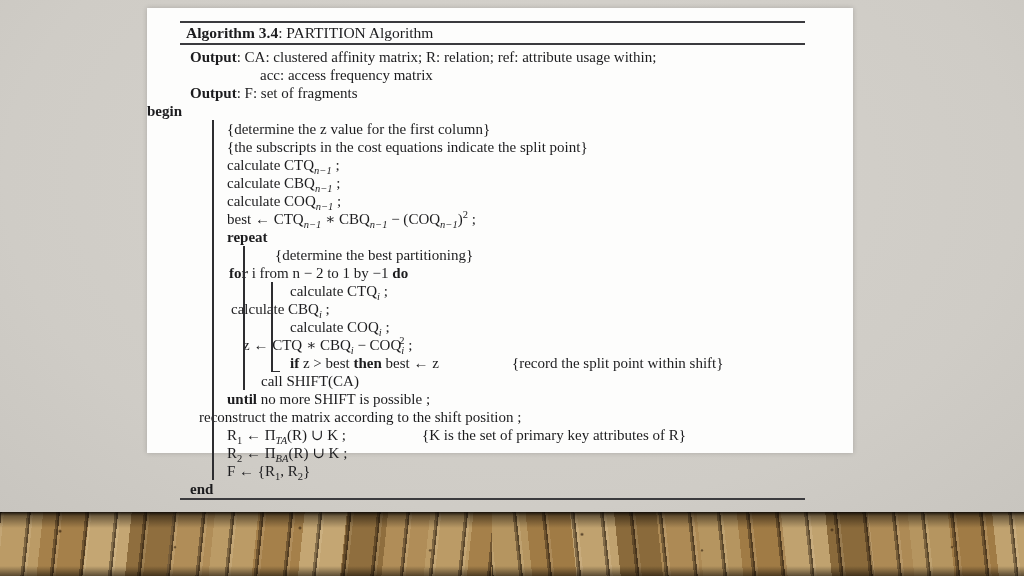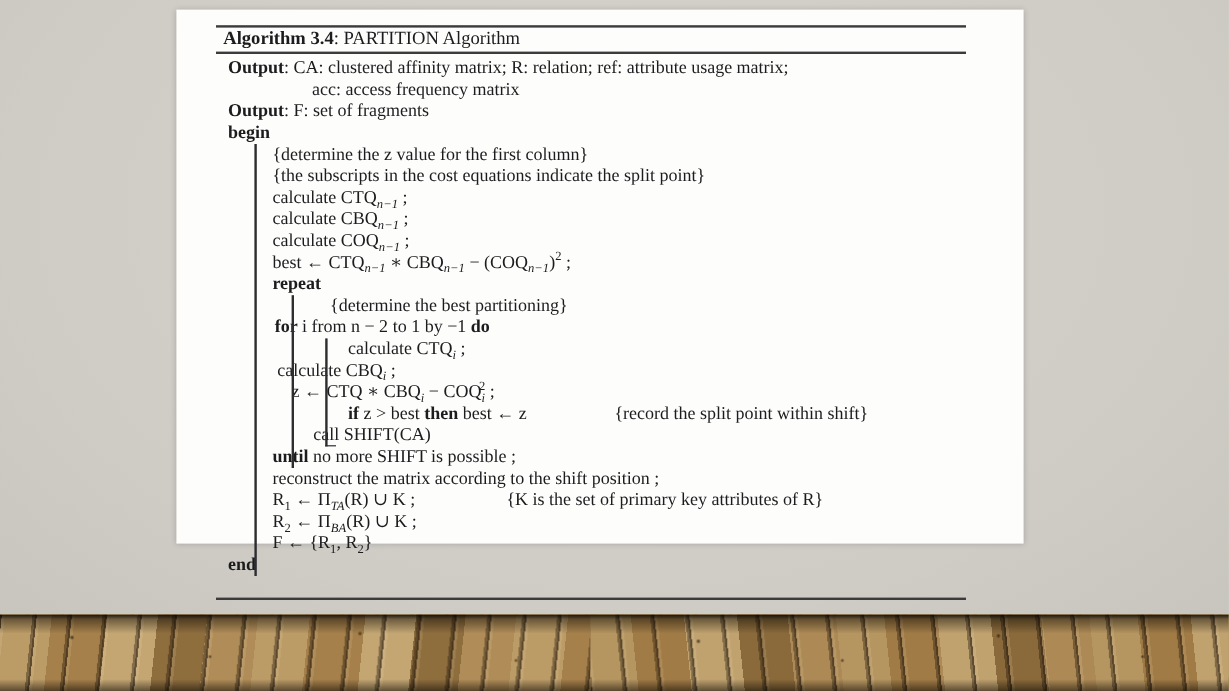--- a/index.html
+++ b/index.html
@@ -87,40 +87,41 @@
 <body>
 
 <div class="stage">
   <div class="wall"></div>
 
   <div class="paper">
     <div class="rule rule-top"></div>
     <div class="algo-title" id="algo-title"><span class="sg-b">Algorithm 3.4</span><span class="sg-r">: PARTITION Algorithm</span></div>
     <div class="rule rule-mid"></div>
     <div class="algo-body" id="algo-body">
-        <div class="algo-row" style="padding-left: 43px;"><span class="sg-b">Output</span><span class="sg-r">: </span><span class="sg-i">CA</span><span class="sg-r">: clustered affinity matrix; </span><span class="sg-i">R</span><span class="sg-r">: relation; </span><span class="sg-i">ref</span><span class="sg-r">: attribute usage matrix;</span></div>
+        <div class="algo-row" style="padding-left: 43px;"><span class="sg-b">Output</span><span class="sg-r">: </span><span class="sg-i">CA</span><span class="sg-r">: clustered affinity matrix; </span><span class="sg-i">R</span><span class="sg-r">: relation; </span><span class="sg-i">ref</span><span class="sg-r">: attribute usage within;</span></div>
         <div class="algo-row" style="padding-left: 113px;"><span class="sg-i">acc</span><span class="sg-r">: access frequency matrix</span></div>
         <div class="algo-row" style="padding-left: 43px;"><span class="sg-b">Output</span><span class="sg-r">: </span><span class="sg-i">F</span><span class="sg-r">: set of fragments</span></div>
-        <div class="algo-row" style="padding-left: 43px;"><span class="sg-b">begin</span></div>
+        <div class="algo-row" style=""><span class="sg-b">begin</span></div>
         <div class="algo-row" style="padding-left: 80px;"><span class="sg-r">{determine the </span><span class="sg-i">z</span><span class="sg-r"> value for the first column}</span></div>
         <div class="algo-row" style="padding-left: 80px;"><span class="sg-r">{the subscripts in the cost equations indicate the split point}</span></div>
         <div class="algo-row" style="padding-left: 80px;"><span class="sg-r">calculate </span><span class="sg-i">CTQ</span><sub class="sg-sb">n−1</sub><span class="sg-r"> ;</span></div>
         <div class="algo-row" style="padding-left: 80px;"><span class="sg-r">calculate </span><span class="sg-i">CBQ</span><sub class="sg-sb">n−1</sub><span class="sg-r"> ;</span></div>
         <div class="algo-row" style="padding-left: 80px;"><span class="sg-r">calculate </span><span class="sg-i">COQ</span><sub class="sg-sb">n−1</sub><span class="sg-r"> ;</span></div>
         <div class="algo-row" style="padding-left: 80px;"><span class="sg-i">best</span><span class="sg-r"> ← </span><span class="sg-i">CTQ</span><sub class="sg-sb">n−1</sub><span class="sg-r"> ∗ </span><span class="sg-i">CBQ</span><sub class="sg-sb">n−1</sub><span class="sg-r"> − (</span><span class="sg-i">COQ</span><sub class="sg-sb">n−1</sub><span class="sg-r">)</span><sup class="sg-sp">2</sup><span class="sg-r"> ;</span></div>
         <div class="algo-row" style="padding-left: 80px;"><span class="sg-b">repeat</span></div>
         <div class="algo-row" style="padding-left: 99px; margin-left: 29px;"><span class="sg-r">{determine the best partitioning}</span></div>
         <div class="algo-row" style="padding-left: 82px;"><span class="sg-b">for </span><span class="sg-i">i from n </span><span class="sg-r">− 2 </span><span class="sg-i">to</span><span class="sg-r"> 1 </span><span class="sg-i">by</span><span class="sg-r"> −1 </span><span class="sg-b">do</span></div>
         <div class="algo-row" style="padding-left: 143px;"><span class="sg-r">calculate </span><span class="sg-i">CTQ</span><sub class="sg-sb">i</sub><span class="sg-r"> ;</span></div>
         <div class="algo-row" style="padding-left: 84px;"><span class="sg-r">calculate </span><span class="sg-i">CBQ</span><sub class="sg-sb">i</sub><span class="sg-r"> ;</span></div>
+        <div class="algo-row" style="padding-left: 143px;"><span class="sg-r">calculate </span><span class="sg-i">COQ</span><sub class="sg-sb">i</sub><span class="sg-r"> ;</span></div>
         <div class="algo-row" style="padding-left: 96px;"><span class="sg-i">z</span><span class="sg-r"> ← </span><span class="sg-i">CTQ</span><span class="sg-r"> ∗ </span><span class="sg-i">CBQ</span><sub class="sg-sb">i</sub><span class="sg-r"> − </span><span class="sg-i">COQ</span><sub class="sg-sb">i</sub><sup class="sg-sp2">2</sup><span class="sg-r"> ;</span></div>
         <div class="algo-row" style="padding-left: 143px;"><span class="sg-b">if </span><span class="sg-i">z </span><span class="sg-r">&gt; </span><span class="sg-i">best </span><span class="sg-b">then </span><span class="sg-i">best </span><span class="sg-r">← </span><span class="sg-i">z</span><span class="algo-comment" style="left: 365px;"><span class="sg-r">{record the split point within shift}</span></span></div>
         <div class="algo-row" style="padding-left: 114px;"><span class="sg-r">call SHIFT(</span><span class="sg-i">CA</span><span class="sg-r">)</span></div>
         <div class="algo-row" style="padding-left: 80px;"><span class="sg-b">until </span><span class="sg-i">no more SHIFT is possible</span><span class="sg-r"> ;</span></div>
-        <div class="algo-row" style="padding-left: 80px;"><span class="sg-r">reconstruct the matrix according to the shift position ;</span></div>
+        <div class="algo-row" style="padding-left: 52px;"><span class="sg-r">reconstruct the matrix according to the shift position ;</span></div>
         <div class="algo-row" style="padding-left: 80px;"><span class="sg-i">R</span><sub class="sg-s">1</sub><span class="sg-r"> ← Π</span><sub class="sg-sb">TA</sub><span class="sg-r">(</span><span class="sg-i">R</span><span class="sg-r">) ∪ </span><span class="sg-i">K</span><span class="sg-r"> ;</span><span class="algo-comment" style="left: 275px;"><span class="sg-r">{</span><span class="sg-i">K</span><span class="sg-r"> is the set of primary key attributes of </span><span class="sg-i">R</span><span class="sg-r">}</span></span></div>
         <div class="algo-row" style="padding-left: 80px;"><span class="sg-i">R</span><sub class="sg-s">2</sub><span class="sg-r"> ← Π</span><sub class="sg-sb">BA</sub><span class="sg-r">(</span><span class="sg-i">R</span><span class="sg-r">) ∪ </span><span class="sg-i">K</span><span class="sg-r"> ;</span></div>
         <div class="algo-row" style="padding-left: 80px;"><span class="sg-i">F</span><span class="sg-r"> ← {</span><span class="sg-i">R</span><sub class="sg-s">1</sub><span class="sg-r">, </span><span class="sg-i">R</span><sub class="sg-s">2</sub><span class="sg-r">}</span></div>
         <div class="algo-row" style="padding-left: 43px;"><span class="sg-b">end</span></div>
       </div>
     <div class="guide guide-1"></div>
     <div class="guide guide-2"></div>
     <div class="guide guide-3"></div>
     <div class="guide-3-foot"></div>
     <div class="rule rule-bottom"></div>

